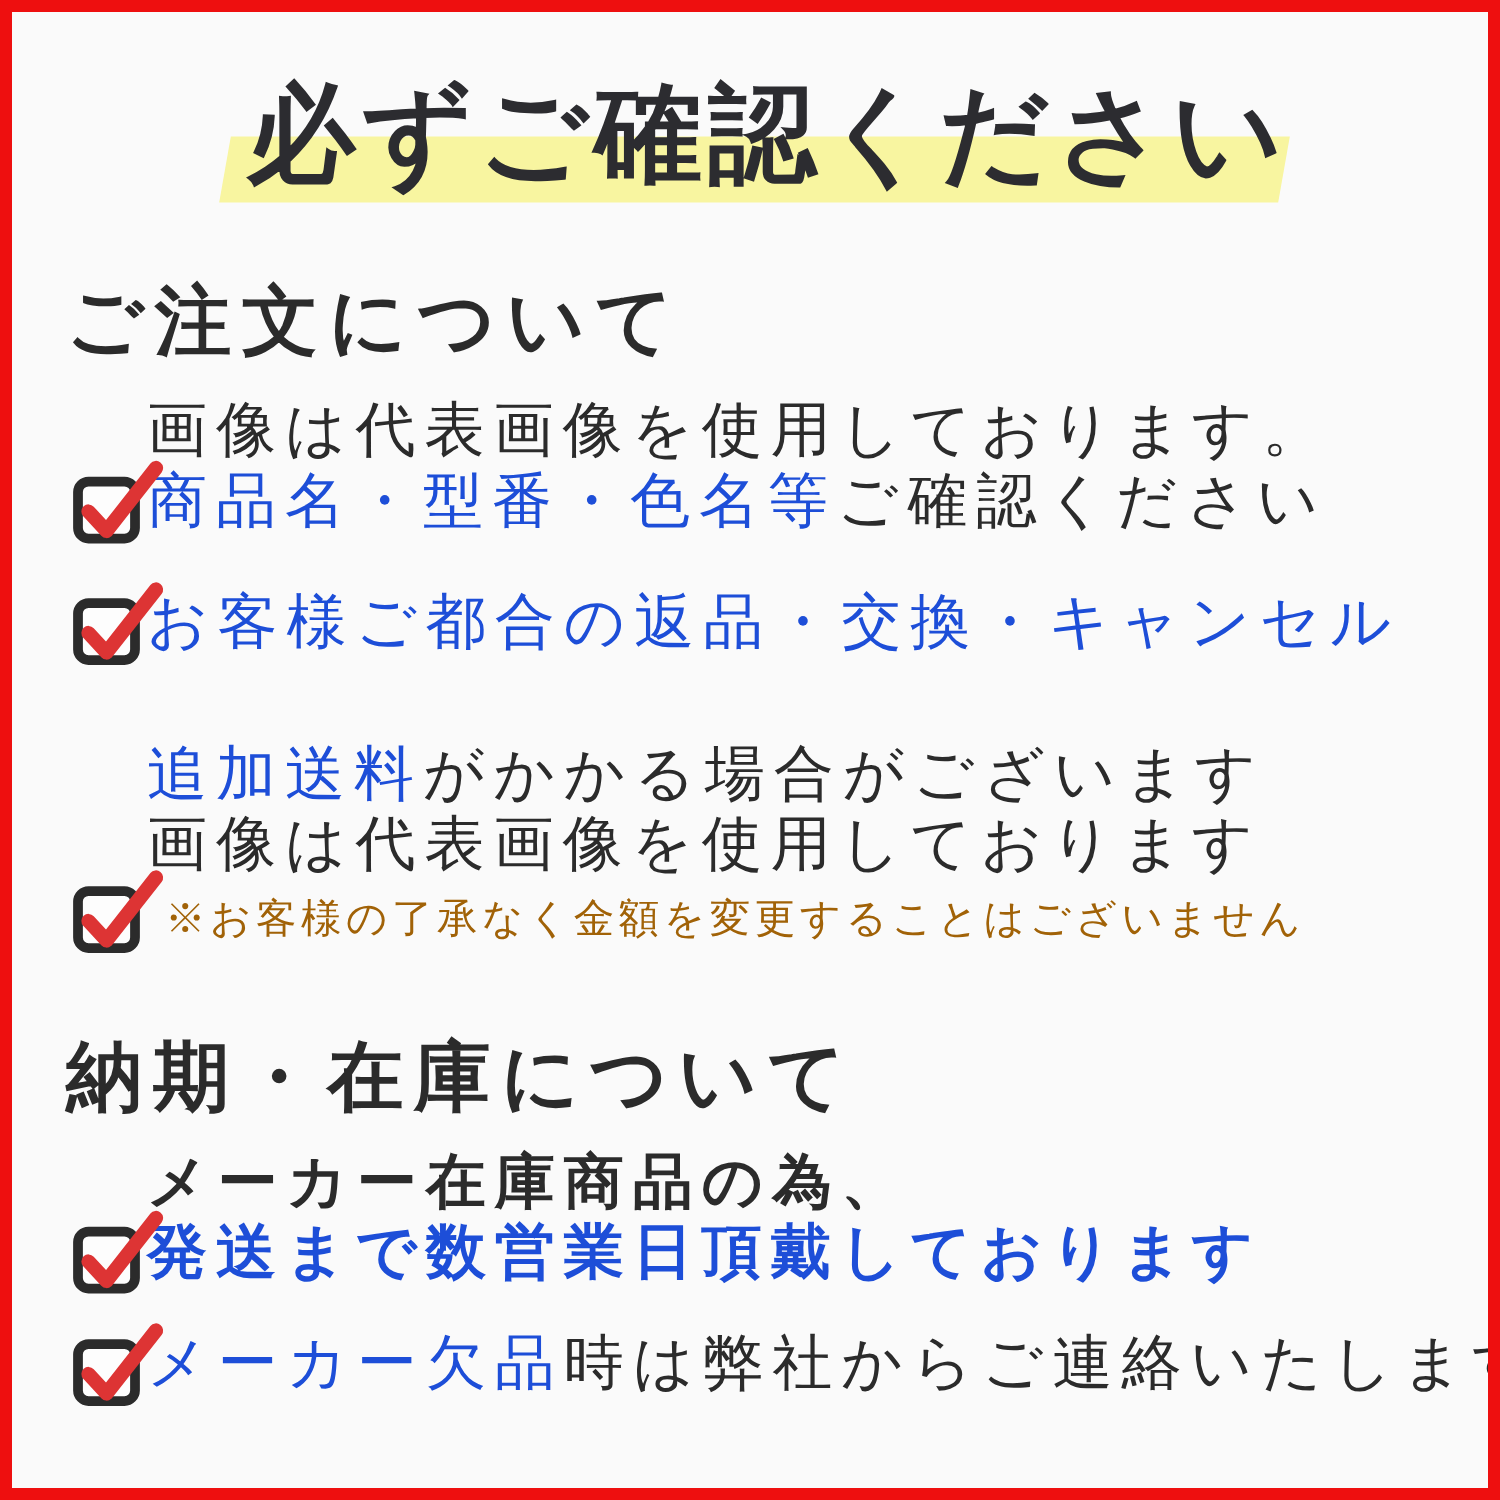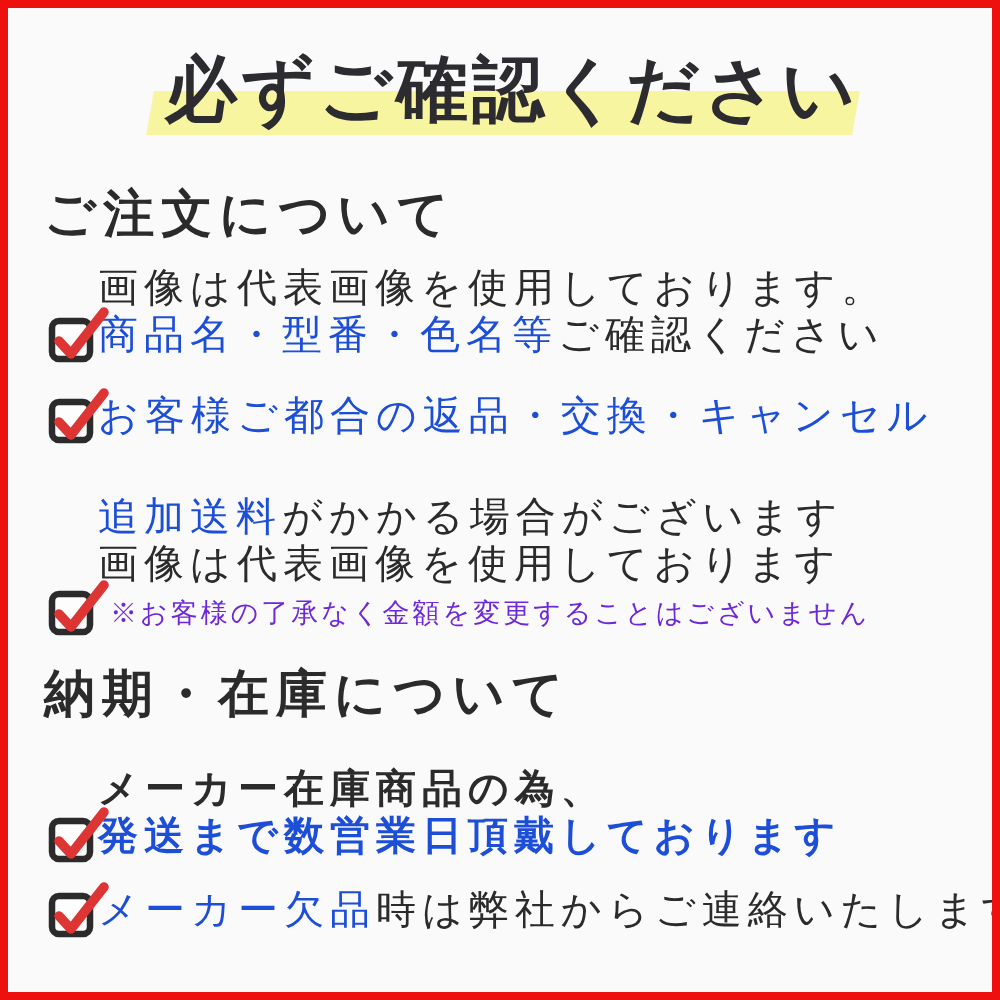--- a/index.html
+++ b/index.html
@@ -28,21 +28,21 @@
     letter-spacing: 4px; color: #2c2c30;
     z-index: 2; white-space: nowrap; margin-left: 12px;
   }
   .section-heading {
     position: absolute; left: 44px;
     font-size: 51px; font-weight: 700;
     letter-spacing: 7px; color: #2b2b2b;
     z-index: 2; white-space: nowrap; font-family: Liberation Mono, monospace;
   }
   .heading-order { top: 180px; }
-  .heading-stock { top: 660px; }
+  .heading-stock { top: 684px; }
   .item {
     position: absolute; left: 48px;
     display: flex; align-items: flex-end;
     z-index: 2;
   }
   .item-1 { top: 264px; }
   .item-2 { top: 390px; }
   .item-3 { top: 493px; }
   .item-4 { top: 764px; font-weight: bold; }
   .item-5 { top: 884px; }
@@ -56,21 +56,21 @@
   .line {
     font-size: 40px; line-height: 47px;
     letter-spacing: 6px; color: #2b2b2b;
     white-space: nowrap;
   }
   .seg-red { color: #1d4ed8; }
   .seg-dark { color: #2b2b2b; }
   .note {
     font-size: 27px; line-height: 36px;
     letter-spacing: 3px; margin-top: 8px; padding-left: 12px;
-    color: #6d28d9; white-space: nowrap;
+    color: #a16207; white-space: nowrap;
   }
 </style>
 </head>
 <body>
 
 <div class="frame"></div>
 
 <div class="title-highlight"></div>
 <div class="page-title">必ずご確認ください</div>
 

